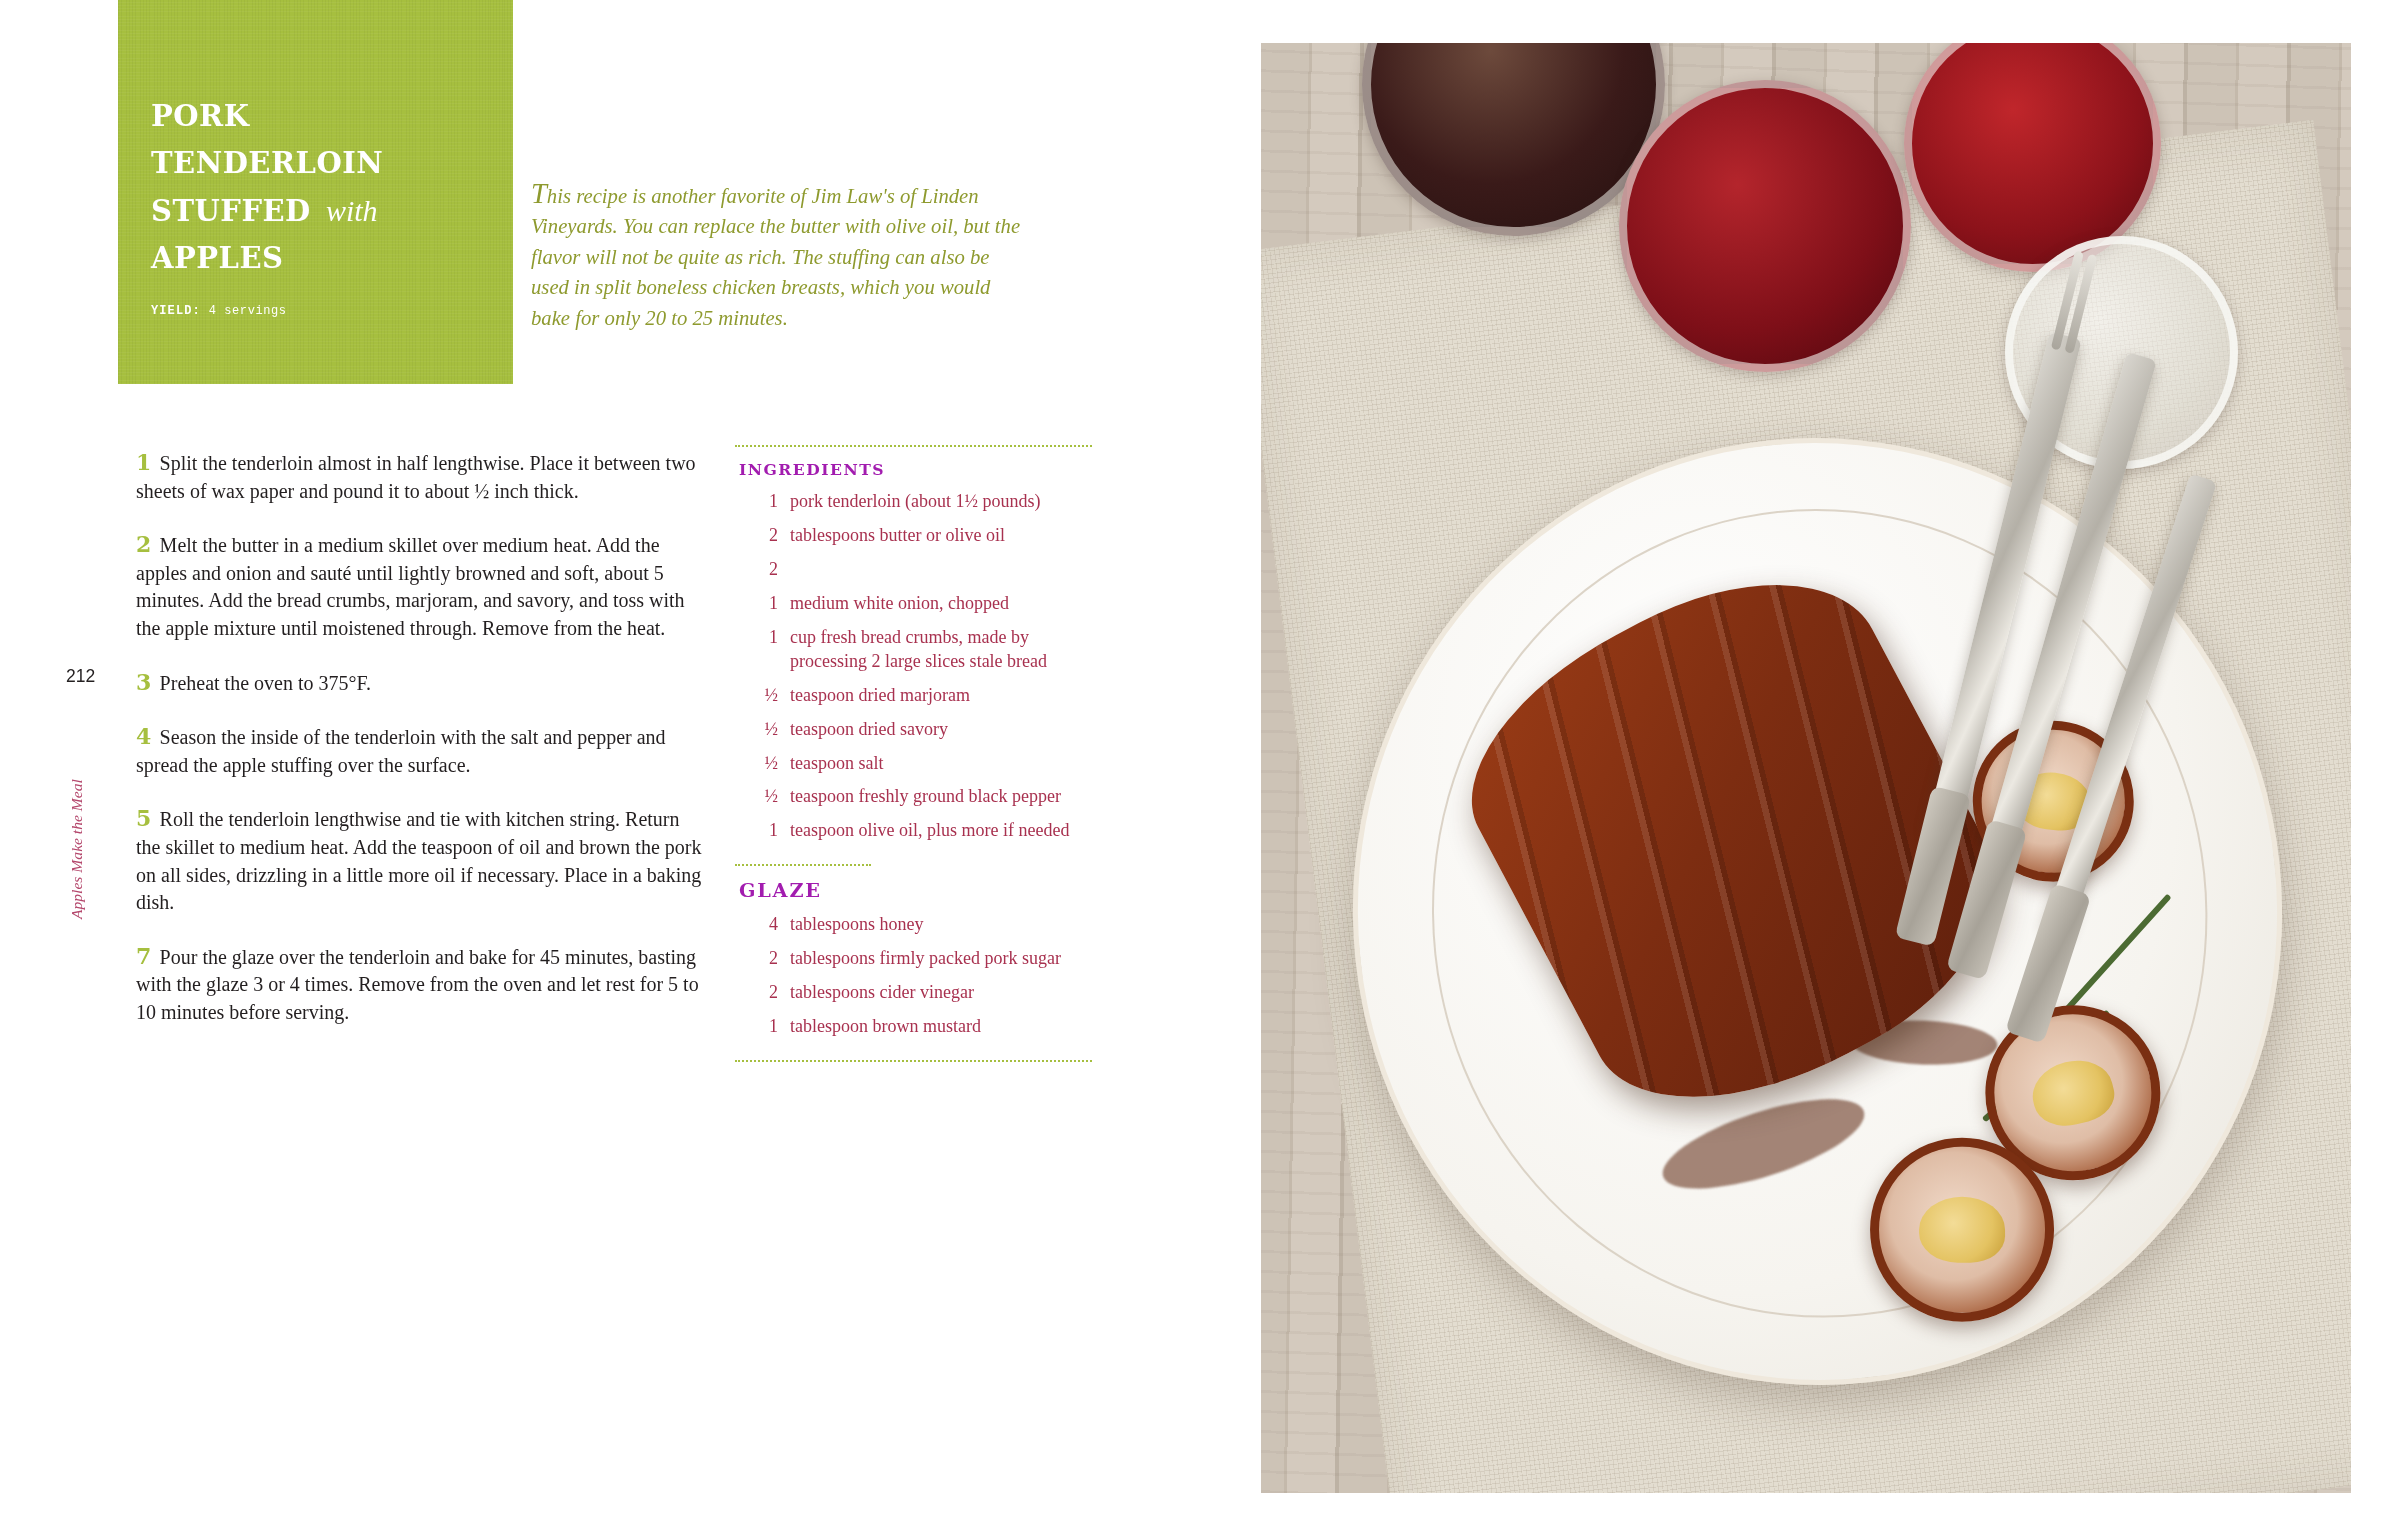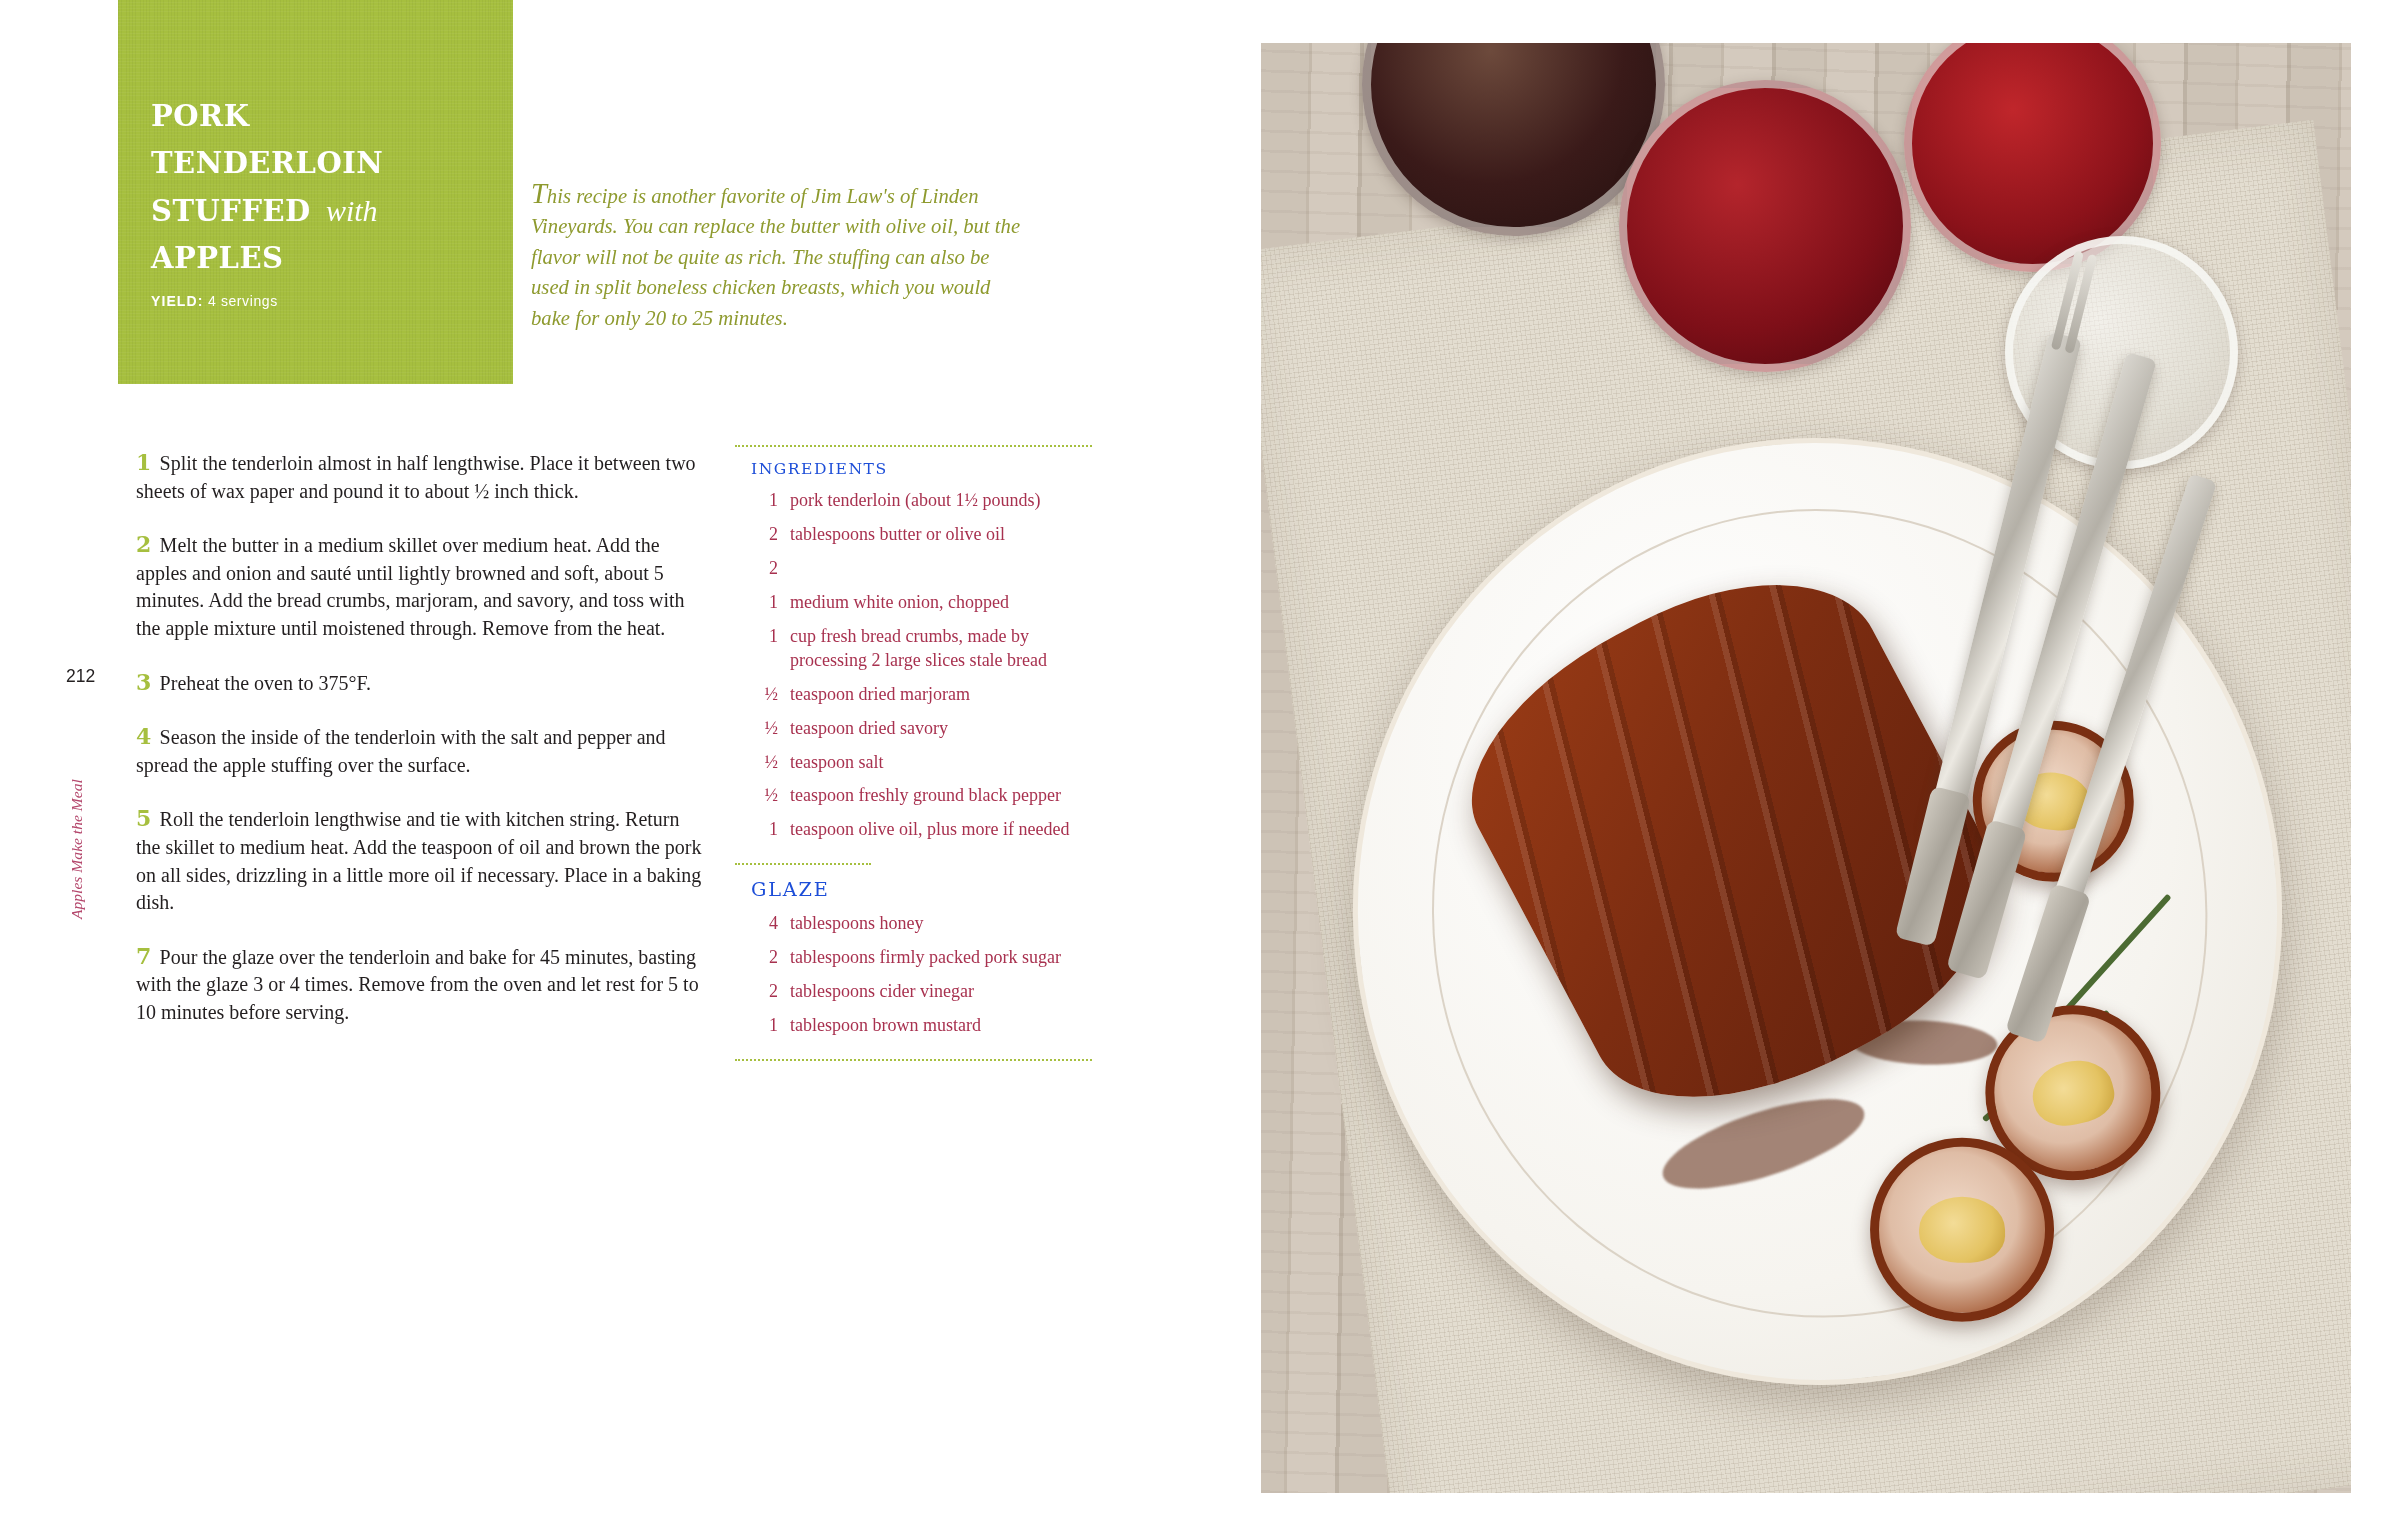--- a/index.html
+++ b/index.html
@@ -49,23 +49,23 @@
   #recipe-title .with {
     font-family: "Liberation Serif", serif;
     font-style: italic;
     font-weight: normal;
     font-variant: normal;
     text-transform: none;
     font-size: 30px;
     letter-spacing: 0;
   }
   #yield-line {
-    margin-top: 15px;
-    font-family: Liberation Sans, sans-serif;
-    font-size: 14px;
+    margin-top: 26px;
+    font-family: Liberation Mono, monospace;
+    font-size: 12px;
     color: #ffffff;
     letter-spacing: 0.6px;
   }
   #yield-line .yl-label { font-weight: bold; letter-spacing: 1.1px; }
   #yield-line .yl-value { font-weight: normal; }
 
   
   #headnote {
     position: absolute;
     left: 531px; top: 180px;
@@ -129,25 +129,25 @@
     left: 735px; top: 445px;
     width: 357px;
   }
   .dotrule {
     border-top: 2.8px dotted #a6bf3f;
     height: 0;
     width: 100%;
   }
   #ing-head, #glaze-head {
     font-family: "DejaVu Serif", serif;
-    font-weight: normal;
+    font-weight: bold;
     font-size: 15.6px;
     letter-spacing: 1.5px;
-    color: #1d4ed8;
-    margin: 13px 0 11px 16px;
+    color: #a21caf;
+    margin: 13px 0 11px 4px;
   }
   #glaze-head { font-size: 19.3px; letter-spacing: 1.8px; }
   .ing-list { margin: 0; padding: 0; list-style: none; }
   .ing-item {
     display: flex;
     margin-bottom: 10px;
     font-size: 18px;
     line-height: 1.33;
     color: #a8314f;
   }

